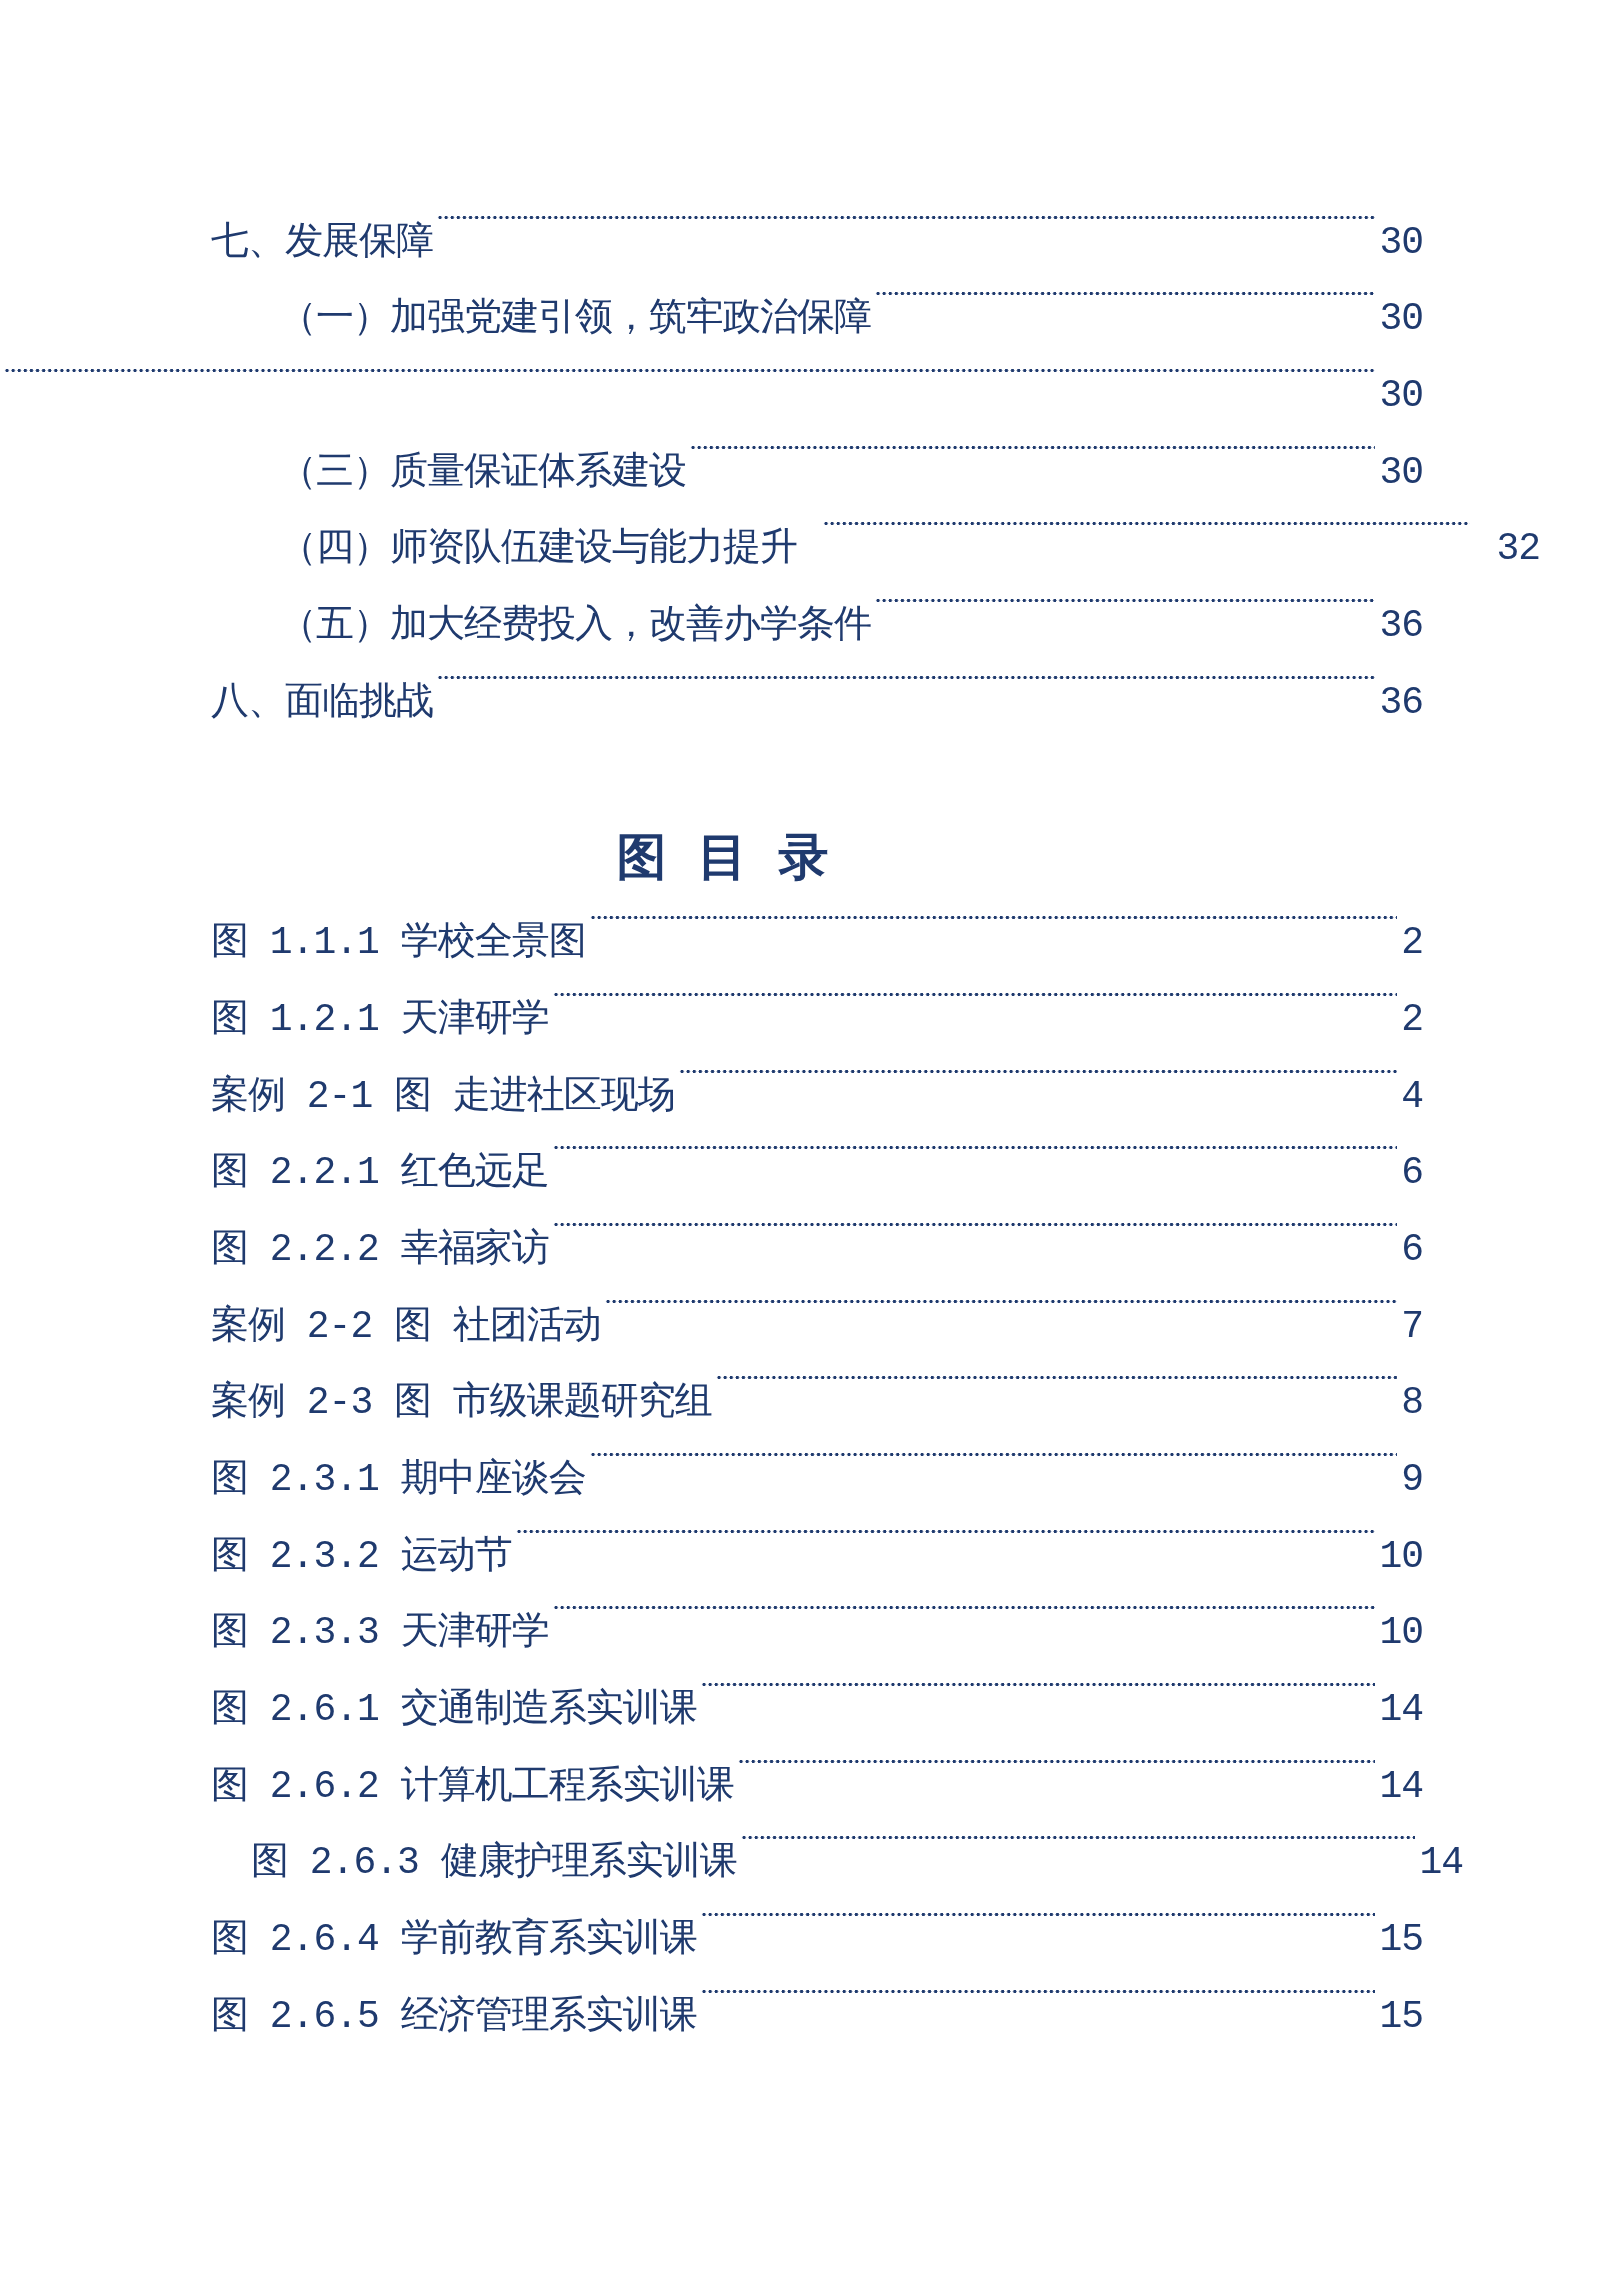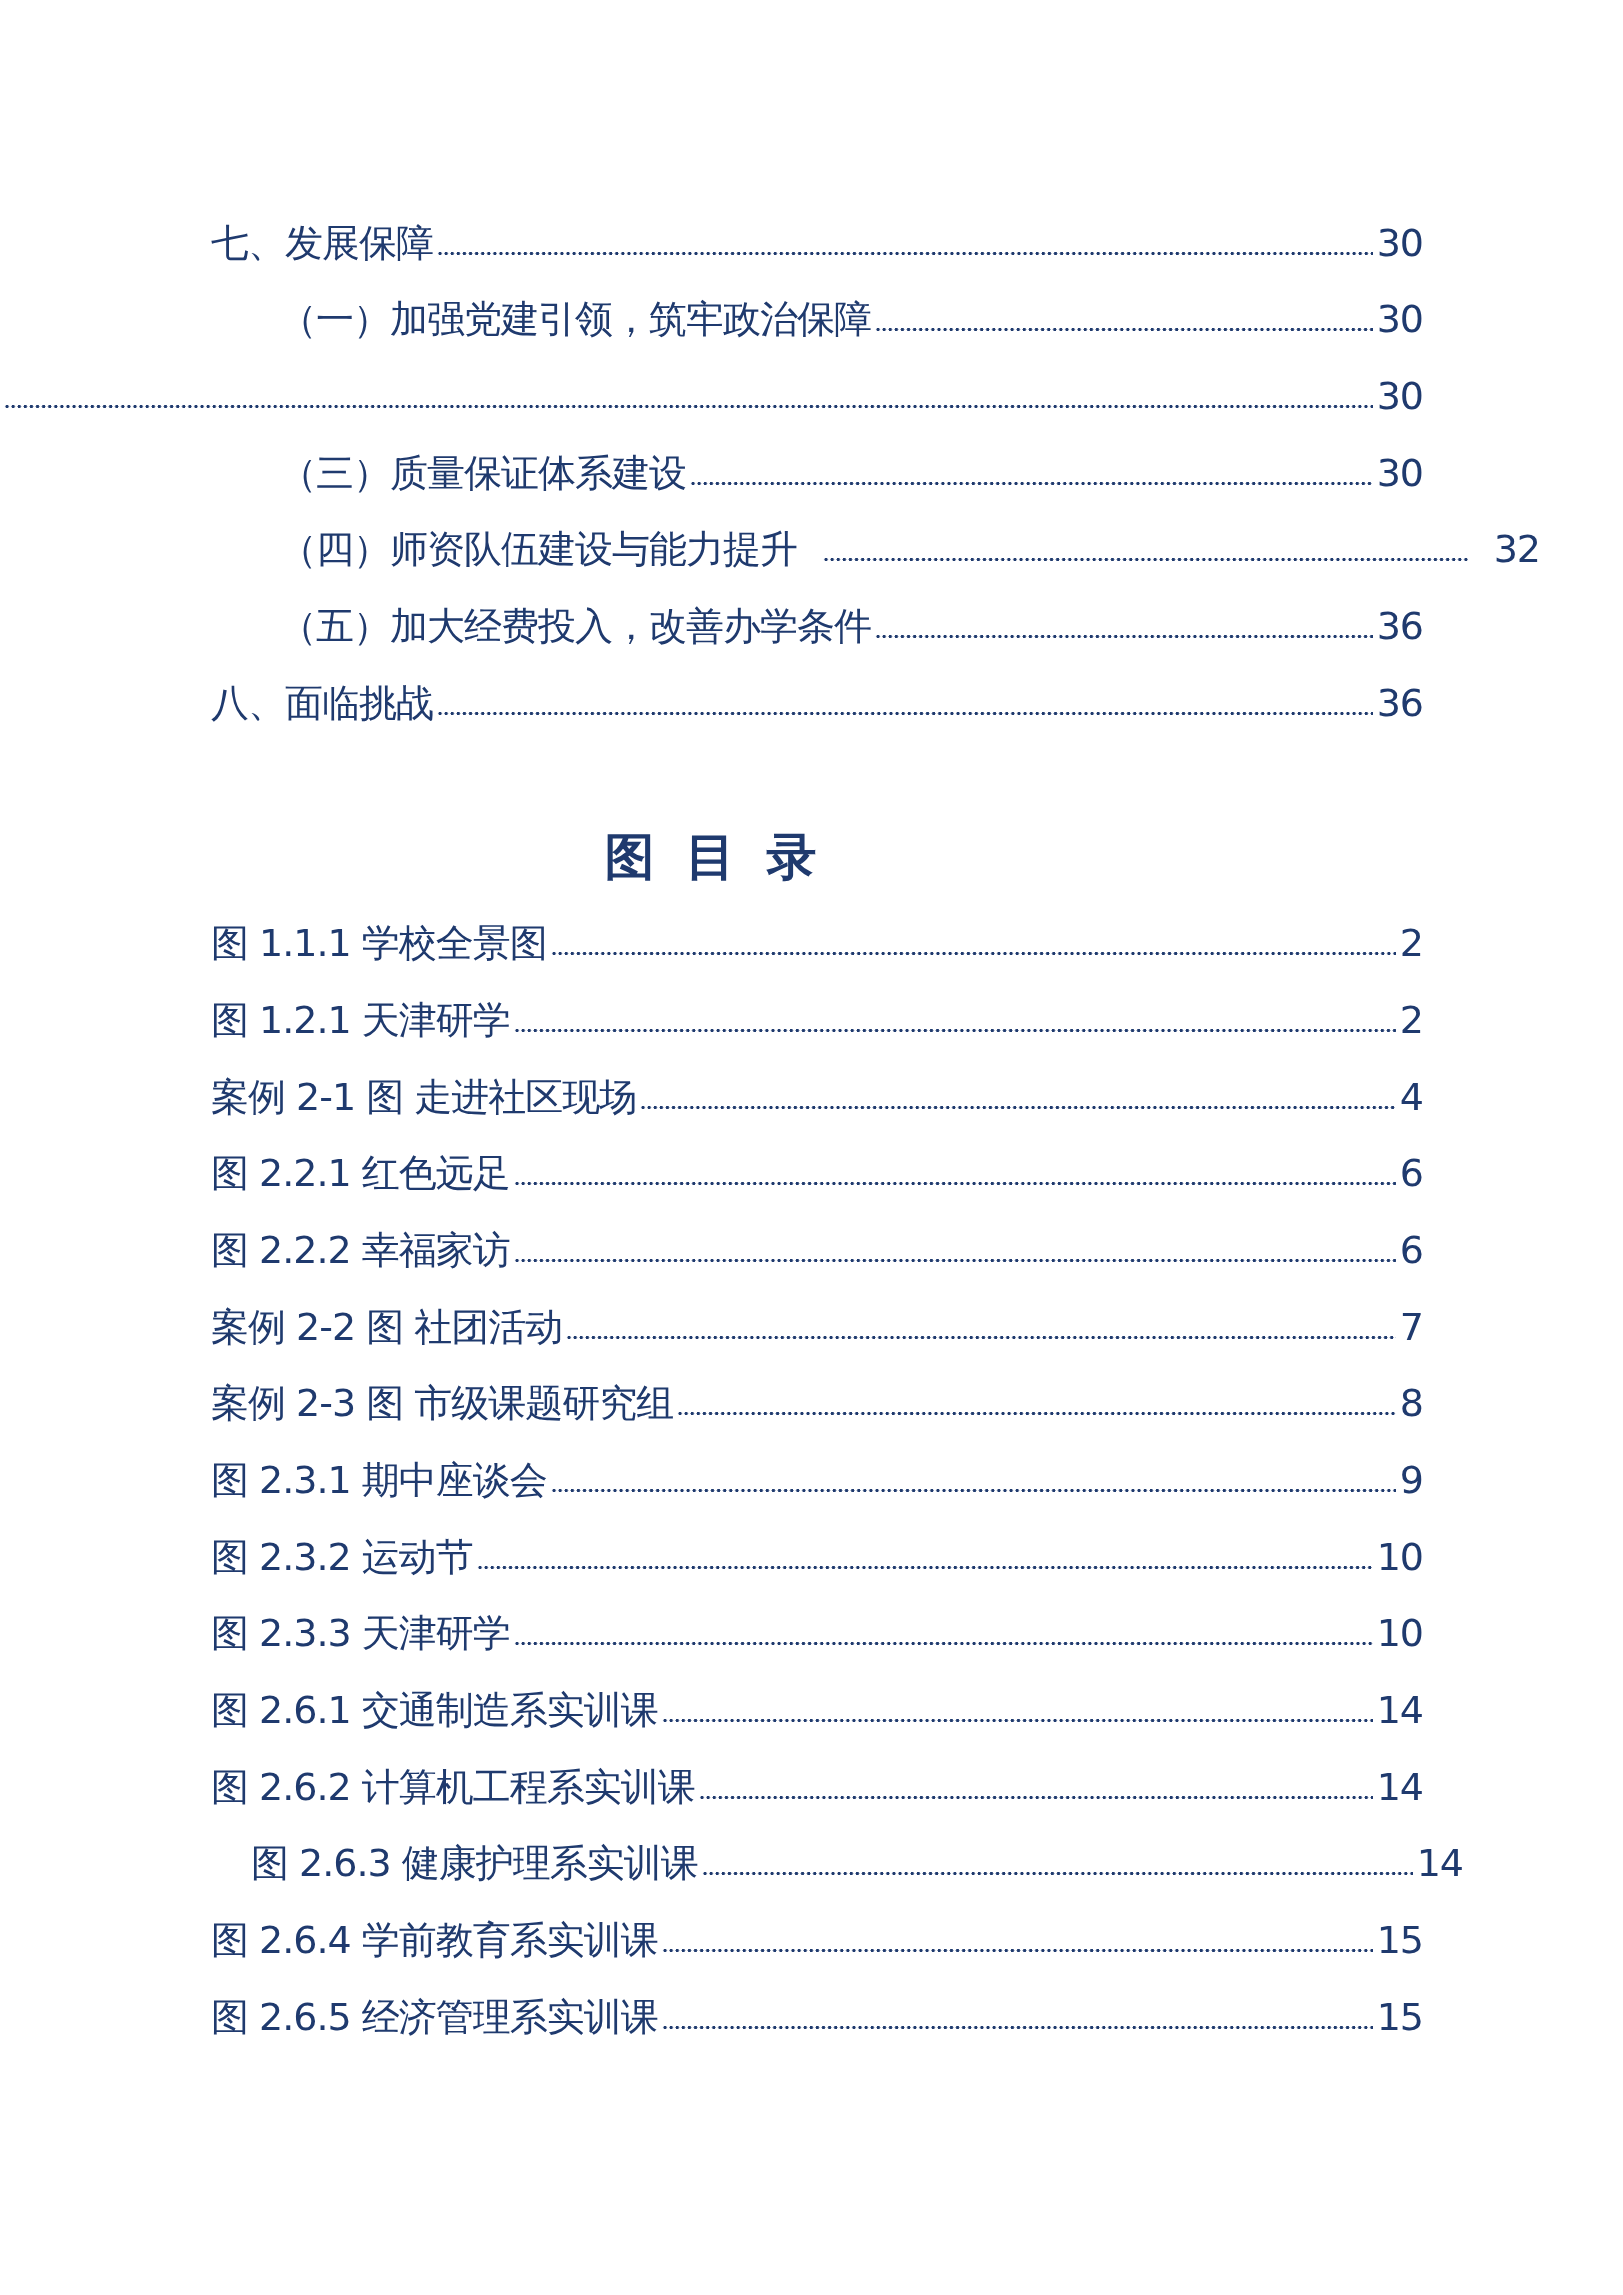--- a/index.html
+++ b/index.html
@@ -3,36 +3,36 @@
 <meta charset="utf-8">
 <style>
   html, body { margin: 0; padding: 0; background: #ffffff; }
   body {
     width: 1623px; height: 2295px; position: relative; overflow: hidden;
     font-family: "DejaVu Sans", "Liberation Sans", sans-serif;
     color: #1f3a6e;
   }
   .toc-row {
     position: absolute; left: 0; width: 1623px; height: 56px;
-    display: flex; align-items: flex-end;
+    display: flex; align-items: flex-start; font-family: Liberation Mono, monospace;
   }
   .toc-row .label {
     font-size: 38px; line-height: 56px; white-space: nowrap;
     letter-spacing: -1px;
   }
   .toc-row .leader {
     flex: 1; margin: 0 4.1px 15.3px 4.1px; height: 5.1px;
     background-image: radial-gradient(circle, #1f3a6e 1.6px, transparent 1.9px);
     background-size: 6.1px 5.1px; background-repeat: repeat-x; background-position: left center;
   }
   .toc-row .page {
     font-size: 38px; line-height: 56px; white-space: nowrap; letter-spacing: -1px;
   }
   .section-title {
-    position: absolute; left: 4px; width: 1444px; top: 821px; text-align: center;
+    position: absolute; left: 16px; width: 1444px; top: 821px; text-align: center;
     font-size: 50px; font-weight: bold; letter-spacing: 31px; line-height: 72px;
     color: #1f3a6e;
   }
 </style>
 </head>
 <body>
 
 <div>
   <div class="toc-row" style="top:215px;">
     <span class="label" style="margin-left:211px;">七、发展保障</span>

